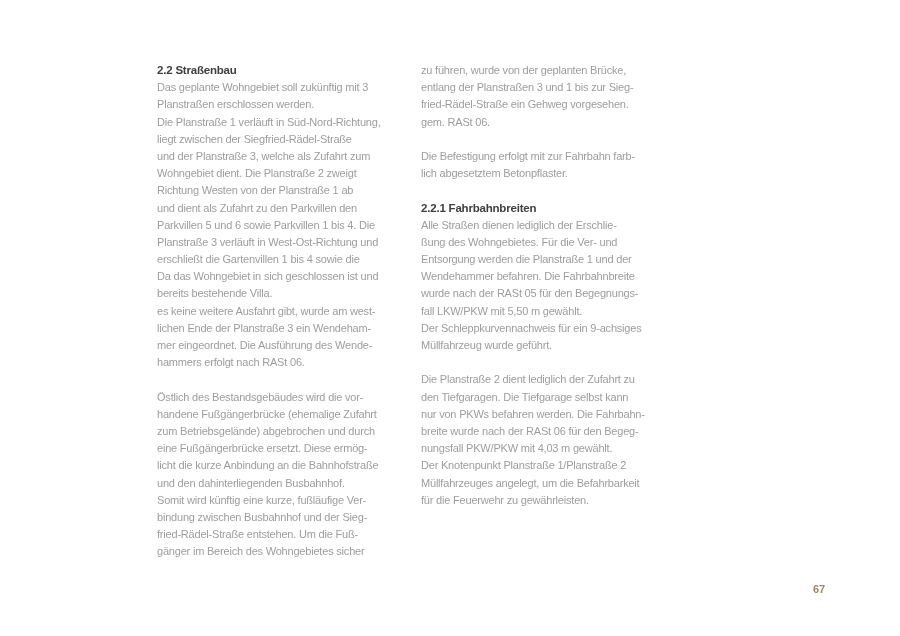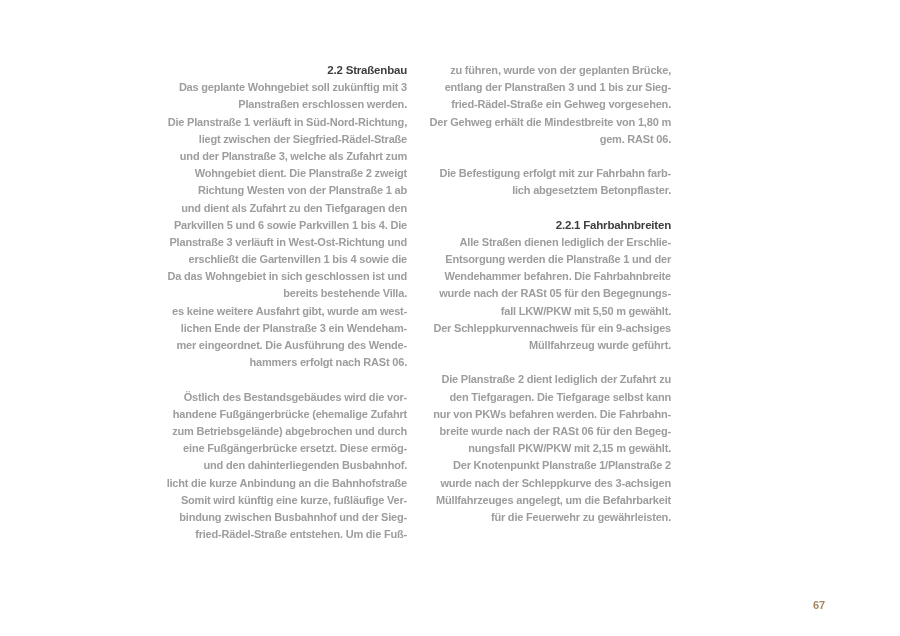--- a/index.html
+++ b/index.html
@@ -17,112 +17,111 @@
   }
   .content {
     position: absolute;
     left: 157px;
     top: 62px;
     display: flex;
     gap: 14px;
   }
   .col {
     width: 250px;
-    text-align: right;
   }
   .line {
     font-size: 11px;
     line-height: 17.2px;
     height: 17.2px;
     color: #9d9d9d;
-    font-weight: 700;
+    font-weight: 400;
     letter-spacing: -0.2px;
     white-space: nowrap;
   }
   .heading {
     font-size: 11.5px;
     line-height: 17.2px;
     height: 17.2px;
     color: #3e3e3e;
     font-weight: bold;
     letter-spacing: -0.2px;
     white-space: nowrap;
   }
   .spacer {
     height: 17.2px;
   }
   .page-number {
     position: absolute;
     left: 813px;
-    top: 599px;
+    top: 583px;
     font-size: 11px;
     font-weight: 600;
     letter-spacing: 0;
     color: #a5875f;
   }
 </style>
 </head>
 <body>
 
 <div class="page">
   <div class="content">
     <div class="col">
         <div class="heading">2.2 Straßenbau</div>
         <div class="line">Das geplante Wohngebiet soll zukünftig mit 3</div>
         <div class="line">Planstraßen erschlossen werden.</div>
         <div class="line">Die Planstraße 1 verläuft in Süd-Nord-Richtung,</div>
         <div class="line">liegt zwischen der Siegfried-Rädel-Straße</div>
         <div class="line">und der Planstraße 3, welche als Zufahrt zum</div>
         <div class="line">Wohngebiet dient. Die Planstraße 2 zweigt</div>
         <div class="line">Richtung Westen von der Planstraße 1 ab</div>
-        <div class="line">und dient als Zufahrt zu den Tiefgaragen den</div>
+        <div class="line">und dient als Zufahrt zu den Parkvillen den</div>
         <div class="line">Parkvillen 5 und 6 sowie Parkvillen 1 bis 4. Die</div>
         <div class="line">Planstraße 3 verläuft in West-Ost-Richtung und</div>
         <div class="line">erschließt die Gartenvillen 1 bis 4 sowie die</div>
         <div class="line">Da das Wohngebiet in sich geschlossen ist und</div>
         <div class="line">bereits bestehende Villa.</div>
         <div class="line">es keine weitere Ausfahrt gibt, wurde am west-</div>
         <div class="line">lichen Ende der Planstraße 3 ein Wendeham-</div>
         <div class="line">mer eingeordnet. Die Ausführung des Wende-</div>
         <div class="line">hammers erfolgt nach RASt 06.</div>
         <div class="spacer"></div>
         <div class="line">Östlich des Bestandsgebäudes wird die vor-</div>
         <div class="line">handene Fußgängerbrücke (ehemalige Zufahrt</div>
         <div class="line">zum Betriebsgelände) abgebrochen und durch</div>
         <div class="line">eine Fußgängerbrücke ersetzt. Diese ermög-</div>
+        <div class="line">licht die kurze Anbindung an die Bahnhofstraße</div>
         <div class="line">und den dahinterliegenden Busbahnhof.</div>
-        <div class="line">licht die kurze Anbindung an die Bahnhofstraße</div>
         <div class="line">Somit wird künftig eine kurze, fußläufige Ver-</div>
         <div class="line">bindung zwischen Busbahnhof und der Sieg-</div>
         <div class="line">fried-Rädel-Straße entstehen. Um die Fuß-</div>
+        <div class="line">gänger im Bereich des Wohngebietes sicher</div>
       </div>
     <div class="col">
         <div class="line">zu führen, wurde von der geplanten Brücke,</div>
         <div class="line">entlang der Planstraßen 3 und 1 bis zur Sieg-</div>
         <div class="line">fried-Rädel-Straße ein Gehweg vorgesehen.</div>
-        <div class="line">Der Gehweg erhält die Mindestbreite von 1,80 m</div>
         <div class="line">gem. RASt 06.</div>
         <div class="spacer"></div>
         <div class="line">Die Befestigung erfolgt mit zur Fahrbahn farb-</div>
         <div class="line">lich abgesetztem Betonpflaster.</div>
         <div class="spacer"></div>
         <div class="heading">2.2.1 Fahrbahnbreiten</div>
         <div class="line">Alle Straßen dienen lediglich der Erschlie-</div>
+        <div class="line">ßung des Wohngebietes. Für die Ver- und</div>
         <div class="line">Entsorgung werden die Planstraße 1 und der</div>
         <div class="line">Wendehammer befahren. Die Fahrbahnbreite</div>
         <div class="line">wurde nach der RASt 05 für den Begegnungs-</div>
         <div class="line">fall LKW/PKW mit 5,50 m gewählt.</div>
         <div class="line">Der Schleppkurvennachweis für ein 9-achsiges</div>
         <div class="line">Müllfahrzeug wurde geführt.</div>
         <div class="spacer"></div>
         <div class="line">Die Planstraße 2 dient lediglich der Zufahrt zu</div>
         <div class="line">den Tiefgaragen. Die Tiefgarage selbst kann</div>
         <div class="line">nur von PKWs befahren werden. Die Fahrbahn-</div>
         <div class="line">breite wurde nach der RASt 06 für den Begeg-</div>
-        <div class="line">nungsfall PKW/PKW mit 2,15 m gewählt.</div>
+        <div class="line">nungsfall PKW/PKW mit 4,03 m gewählt.</div>
         <div class="line">Der Knotenpunkt Planstraße 1/Planstraße 2</div>
-        <div class="line">wurde nach der Schleppkurve des 3-achsigen</div>
         <div class="line">Müllfahrzeuges angelegt, um die Befahrbarkeit</div>
         <div class="line">für die Feuerwehr zu gewährleisten.</div>
       </div>
   </div>
   <div class="page-number">67</div>
 </div>
 
 </body></html>

